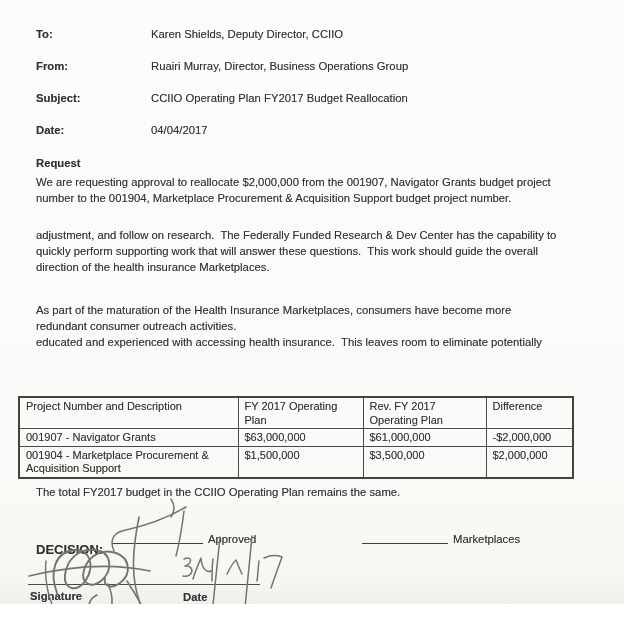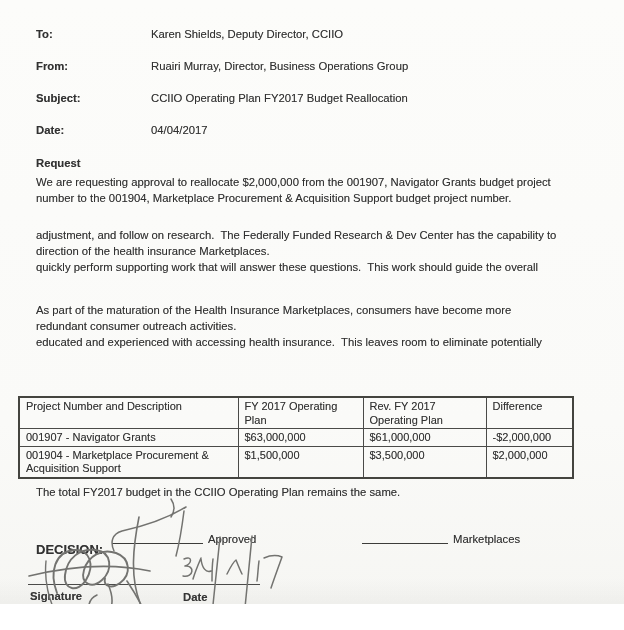--- a/index.html
+++ b/index.html
@@ -66,22 +66,22 @@
   </div>
 
   <div class="txt bold" style="left:36px;top:144px">Request</div>
 
   <div class="para" style="top:174px">
     <div class="pline">We are requesting approval to reallocate $2,000,000 from the 001907, Navigator Grants budget project</div>
     <div class="pline">number to the 001904, Marketplace Procurement &amp; Acquisition Support budget project number.</div>
   </div>
   <div class="para" style="top:227px">
     <div class="pline">adjustment, and follow on research.  The Federally Funded Research &amp; Dev Center has the capability to</div>
+    <div class="pline">quickly perform supporting work that will answer these questions.  This work should guide the overall</div>
     <div class="pline">direction of the health insurance Marketplaces.</div>
-    <div class="pline">quickly perform supporting work that will answer these questions.  This work should guide the overall</div>
   </div>
   <div class="para" style="top:302px">
     <div class="pline">As part of the maturation of the Health Insurance Marketplaces, consumers have become more</div>
     <div class="pline">redundant consumer outreach activities.</div>
     <div class="pline">educated and experienced with accessing health insurance.  This leaves room to eliminate potentially</div>
   </div>
 
   <table class="budget">
     <colgroup>
       <col style="width:219px">

